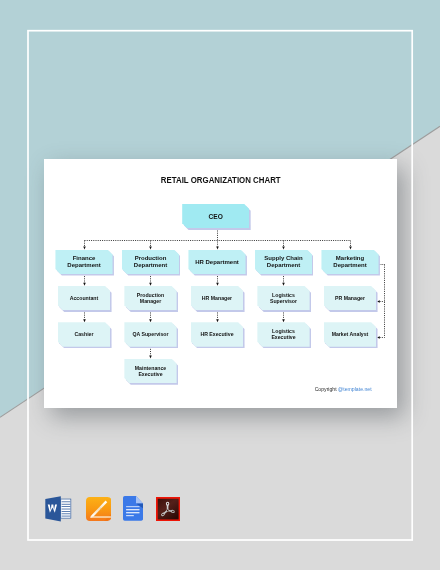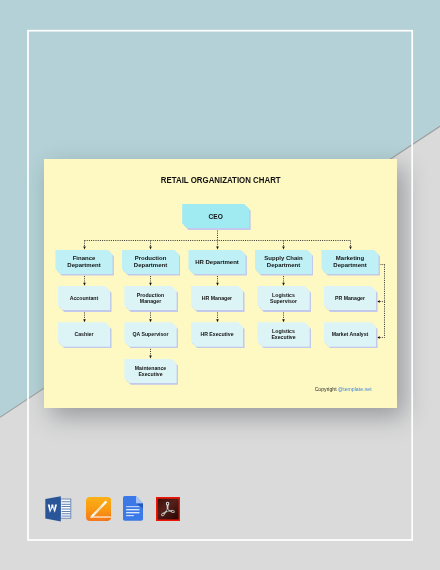--- a/index.html
+++ b/index.html
@@ -5,21 +5,21 @@
 <style>
   html,body{margin:0;padding:0;}
   body{width:440px;height:570px;overflow:hidden;background:#d9d9d9;
        font-family:"Liberation Sans",sans-serif;-webkit-font-smoothing:antialiased;}
   #stage{position:relative;width:440px;height:570px;overflow:hidden;}
 
   .bgsvg{position:absolute;left:0;top:0;}
 
   .frame{position:absolute;left:0;top:0;}
 
-  .card{position:absolute;left:44px;top:159px;width:353px;height:249px;background:#fef9c3;
+  .card{position:absolute;left:44px;top:159px;width:353px;height:249px;background:#ffffff;
         box-shadow:7px 9px 22px rgba(82,88,94,.48);}
 
   .ttl{position:absolute;filter:opacity(1);left:0;top:15.6px;width:353.5px;text-align:center;
        font-size:8.8px;font-weight:bold;color:#111;transform:scaleX(.895);transform-origin:50% 50%;}
 
   
   .node{position:absolute;height:24.3px;}
   .node::before{content:"";position:absolute;left:1.4px;top:1.7px;width:100%;height:100%;
       background:#c3c9ea;
       clip-path:polygon(0 0, calc(100% - 5px) 0, 100% 5px, 100% 100%, 5px 100%, 0 calc(100% - 5px));}

